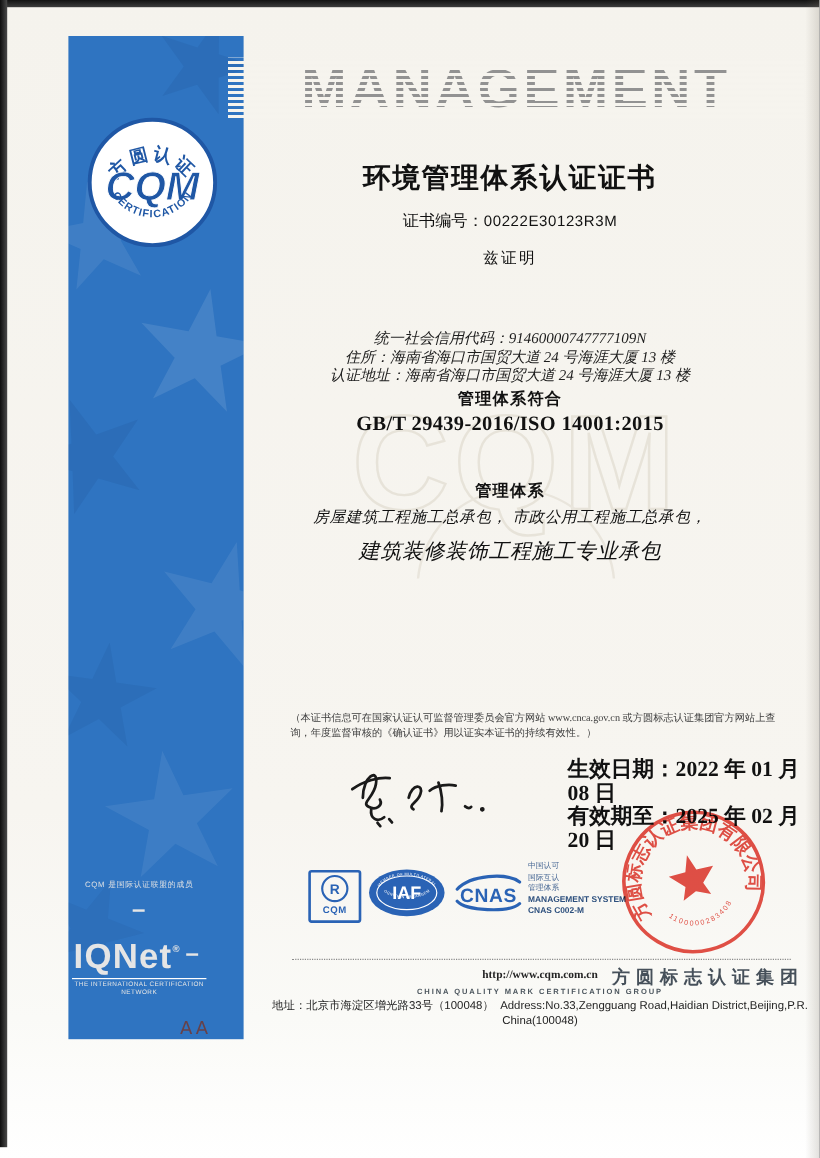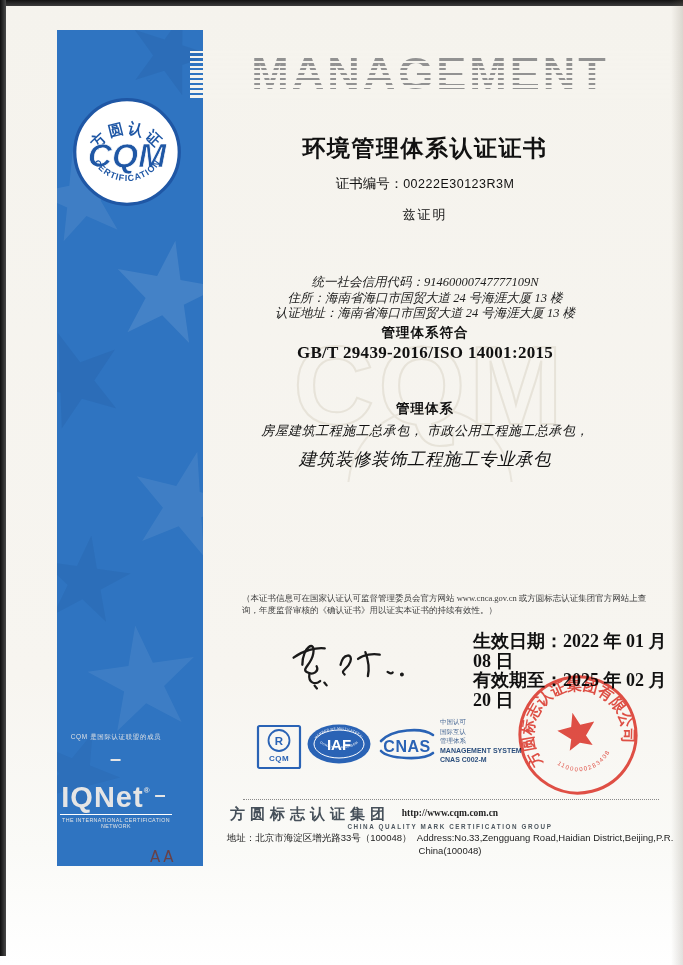--- a/index.html
+++ b/index.html
@@ -47,21 +47,21 @@
   .sig { left:288px; top:630px; transform:rotate(-6deg); }
   
   .rcqm { left:256px; top:724px; }
   .iaf { left:306px; top:723px; }
   .cnas { left:378px; top:726px; }
   .acc { left:440px; top:717px; font-family:"Liberation Sans",sans-serif; font-size:6.5px; line-height:9.5px; color:#4a6a96; }
   .acc .en { font-weight:bold; font-size:7px; color:#2c4f7d; }
   .stamp { left:503px; top:660px; transform:rotate(-14deg); opacity:.88; mix-blend-mode:multiply; }
   
   .sep { left:243px; top:799px; width:416px; border-top:1.5px dotted #8a8a8a; height:0; }
-  .footer-cn { left:230px; top:805px; width:440px; text-align:left; font-family:"Liberation Sans",sans-serif;
+  .footer-cn { left:230px; top:805px; width:440px; text-align:right; font-family:"Liberation Sans",sans-serif;
     font-weight:800; font-size:15px; letter-spacing:5px; color:#46505a; }
   .footer-en { left:230px; top:823px; width:440px; text-align:center; font-family:"Liberation Sans",sans-serif;
     font-weight:bold; font-size:6.3px; letter-spacing:1.6px; color:#4c565e; }
   .footer-addr { left:200px; top:832px; width:500px; text-align:center; font-family:"Liberation Sans",sans-serif;
     font-size:9.5px; color:#242424; }
   .footer-web { left:230px; top:808px; width:440px; text-align:center; font-family:Liberation Serif, serif;
     font-weight:bold; font-size:9.5px; color:#242424; }
   .wm { left:270px; top:312px; }
   svg text { font-family:"Liberation Sans",sans-serif; }
 </style>

